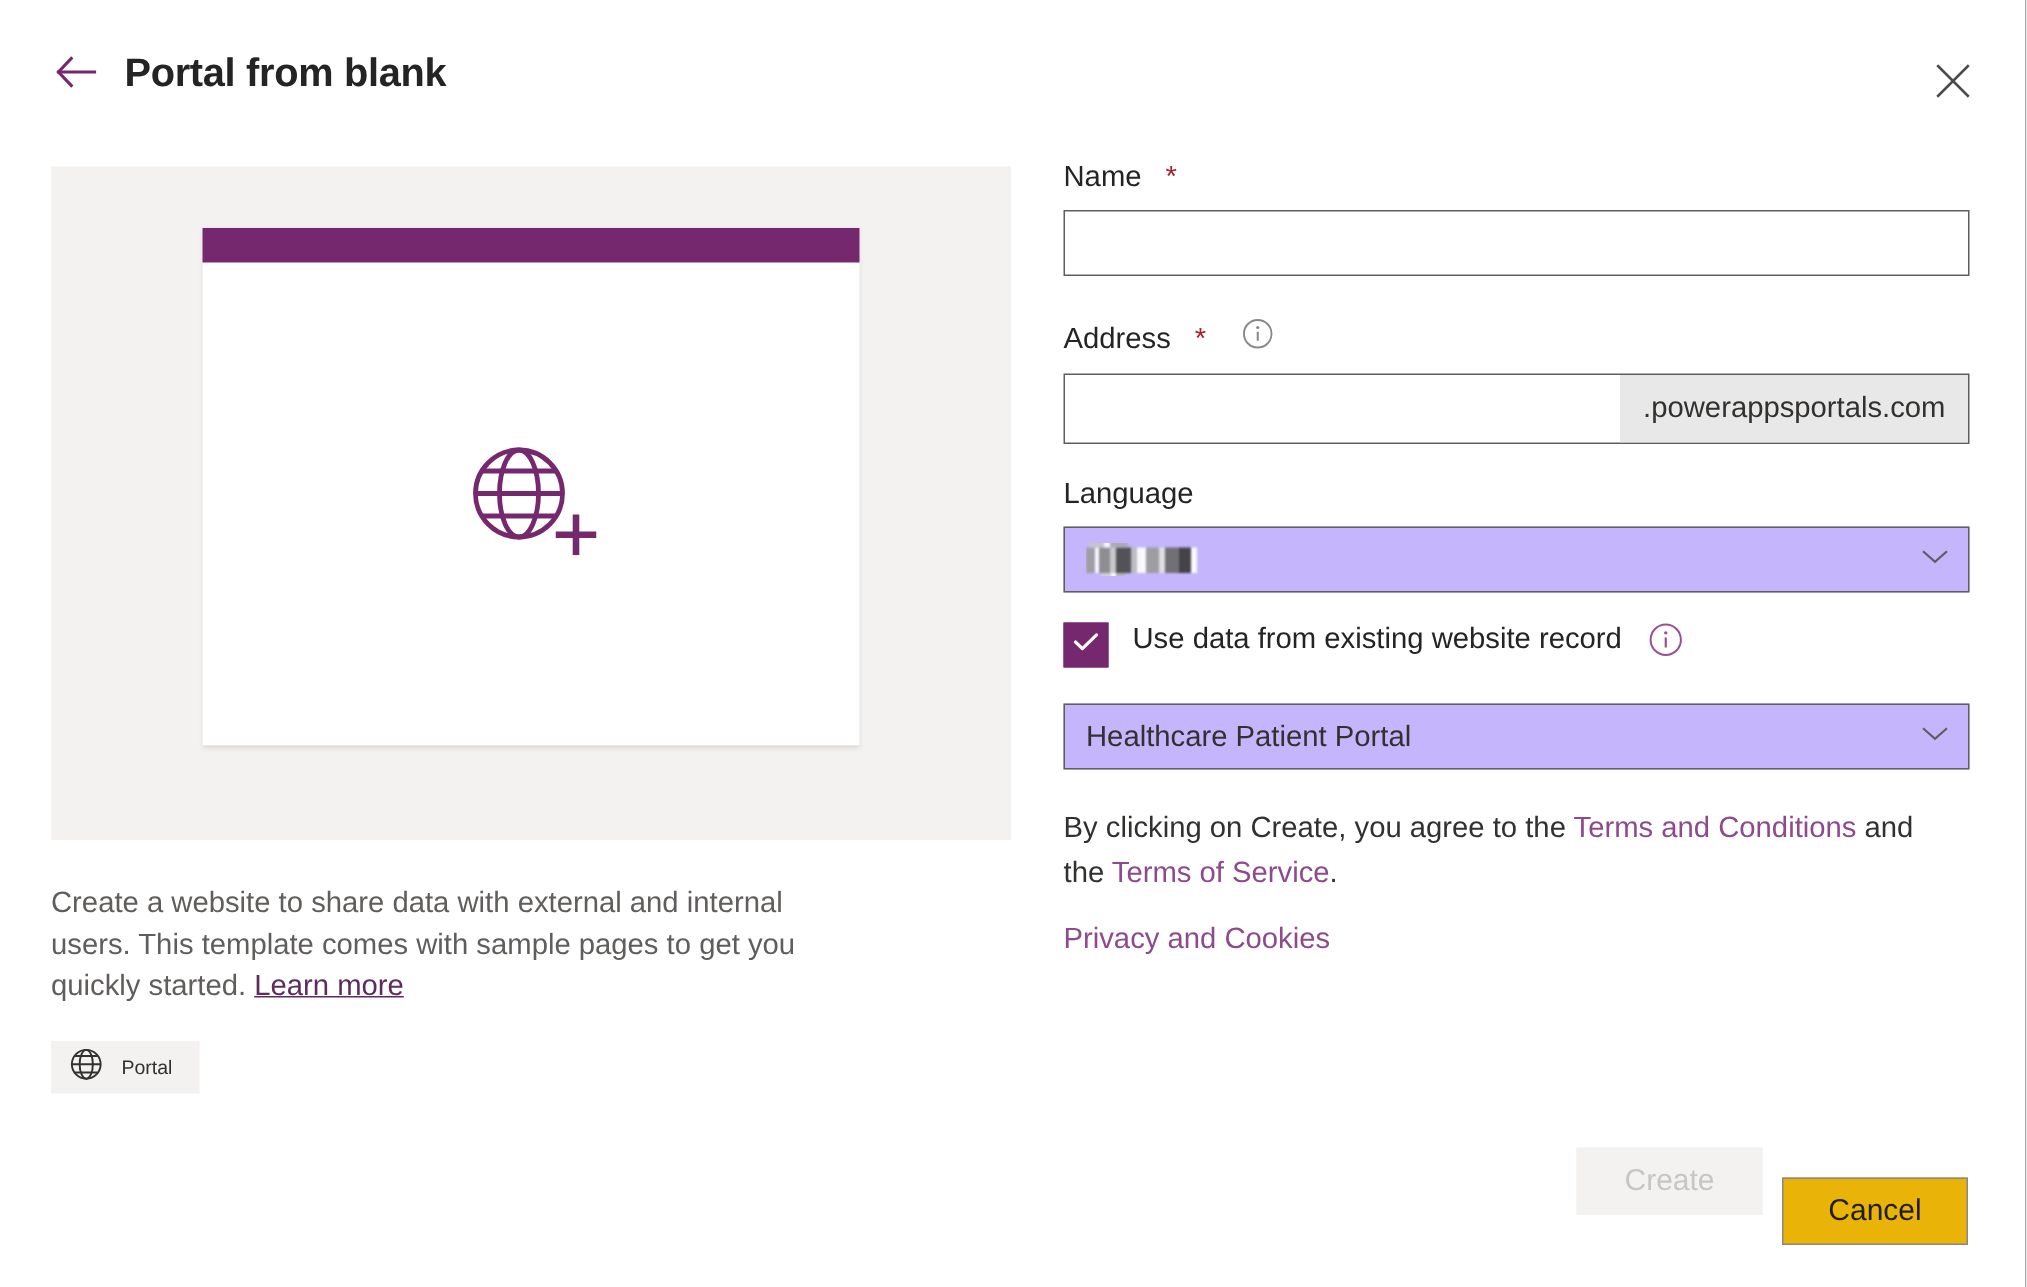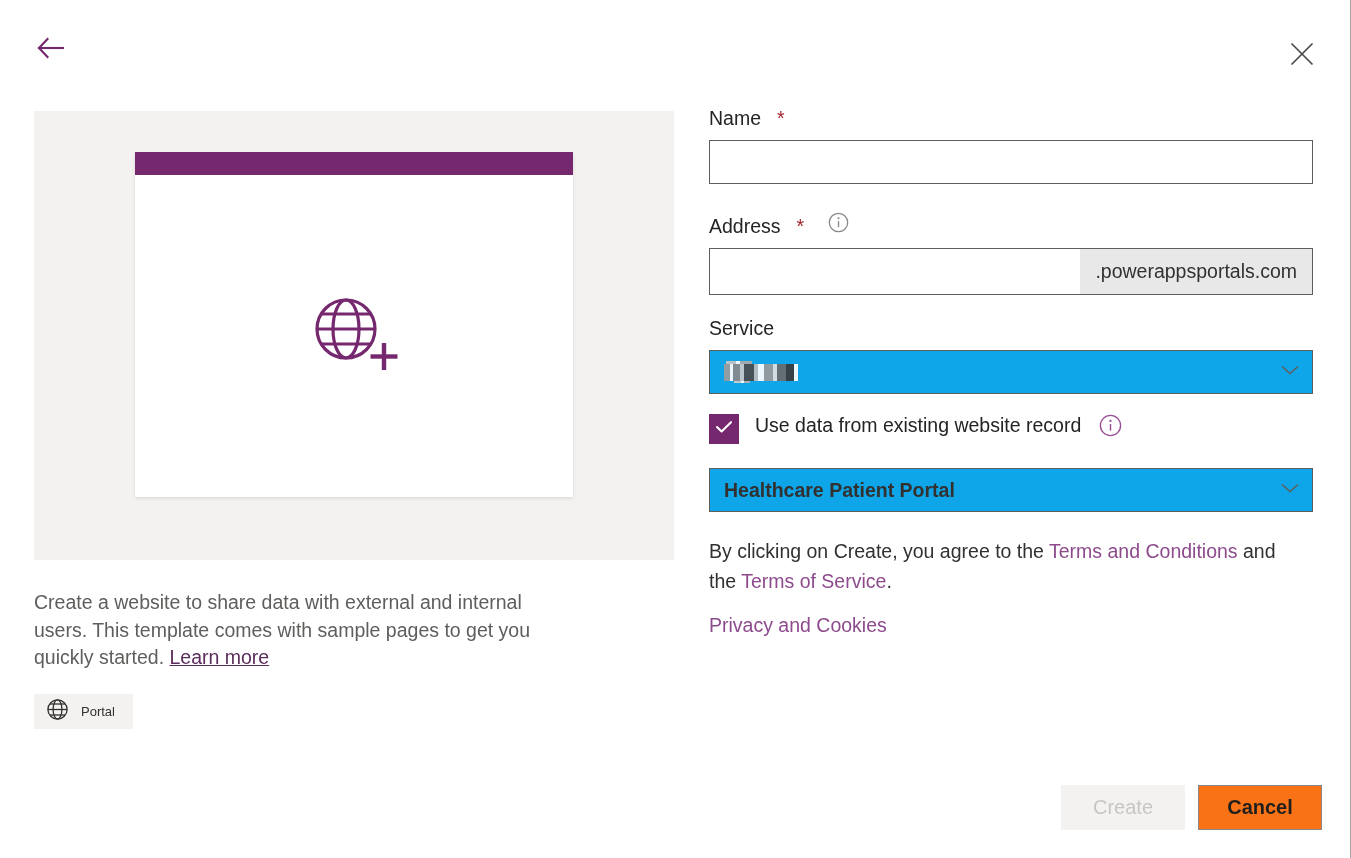--- a/index.html
+++ b/index.html
@@ -202,26 +202,25 @@
     font-size: 19.5px;
     color: #323130;
     white-space: nowrap;
   }
 
   .select-box {
     box-sizing: border-box;
     width: 604px;
     height: 44px;
     border: 1px solid #605e5c;
-    background: #0ea5e9;
+    background: #c4b5fd;
     display: flex;
     align-items: center;
     padding: 0 12px 0 14px;
     cursor: pointer;
-    font-weight: bold;
   }
   .select-value {
     flex: 1 1 auto;
     font-size: 19.5px;
     color: #323130;
     white-space: nowrap;
     overflow: hidden;
   }
   .select-value.redacted {
     color: transparent;
@@ -296,21 +295,21 @@
     display: inline-block;
     margin-top: 18px;
     font-size: 19.5px;
     color: #8d4a8d;
     text-decoration: none;
   }
 
   
   .footer {
     position: absolute;
-    right: 28px;
+    right: 38px;
     bottom: 28px;
     display: flex;
     align-items: flex-start;
     gap: 13px;
   }
   .btn {
     box-sizing: border-box;
     height: 45px;
     min-width: 124px;
     font-family: "Liberation Sans", sans-serif;
@@ -318,24 +317,25 @@
     padding: 0 18px;
     cursor: pointer;
   }
   .btn-primary-disabled {
     background: #f3f2f1;
     border: 1px solid #f3f2f1;
     color: #c8c6c4;
     cursor: default;
   }
   .btn-secondary {
-    background: #f97316;
+    background: #eab308;
     border: 1px solid #8a8886;
     color: #201f1e;
-    font-weight: bold;
+    font-weight: normal;
+    margin-top: 20px;
   }
 
   .sp-24 { height: 24px; }
   .sp-28 { height: 28px; }
   .sp-20 { height: 20px; }
 </style>
 </head>
 <body>
 
 <div id="page">
@@ -344,20 +344,21 @@
 
     <button class="back-btn">
       <span>
         <svg width="30" height="22" viewBox="0 0 30 22" aria-hidden="true">
           <path d="M11.5 2 L3 11 L11.5 20" fill="none" stroke="#76286f" stroke-width="2.1" stroke-linecap="square" stroke-linejoin="miter"></path>
           <line x1="3" y1="11" x2="27" y2="11" stroke="#76286f" stroke-width="2.1" stroke-linecap="square"></line>
         </svg>
       </span>
     </button>
 
+    <div class="page-title">Portal from blank</div>
 
     <button class="close-btn">
       <span>
         <svg width="26" height="26" viewBox="0 0 26 26" aria-hidden="true">
           <line x1="2.5" y1="2.5" x2="23.5" y2="23.5" stroke="#4b4b4b" stroke-width="1.7"></line>
           <line x1="23.5" y1="2.5" x2="2.5" y2="23.5" stroke="#4b4b4b" stroke-width="1.7"></line>
         </svg>
       </span>
     </button>
   </div>
@@ -435,21 +436,21 @@
     </div>
     <div class="addr-row">
       <input type="text" value="" style="">
       <div class="addr-suffix">.powerappsportals.com</div>
     </div>
 
     <div class="sp-20"></div>
 
     
     <div class="field-label">
-      <span>Service</span>
+      <span>Language</span>
     </div>
     <div class="select-box">
       <div class="select-value redacted">
         <span class="redaction"></span>
       </div>
       <span>
         <svg width="20" height="14" viewBox="0 0 20 14" aria-hidden="true">
           <path d="M2 3.5 L10 10.5 L18 3.5" fill="none" stroke="#605e5c" stroke-width="1.5"></path>
         </svg>
       </span>

